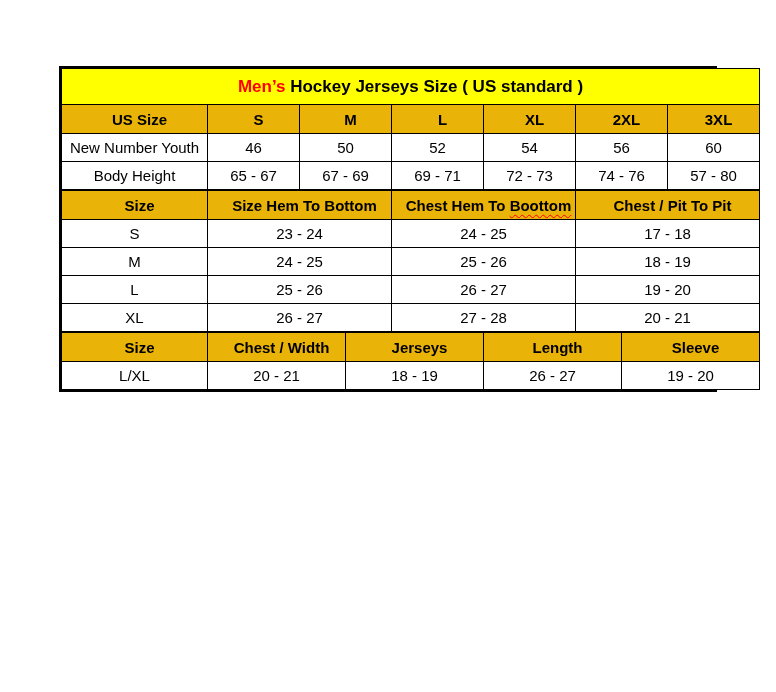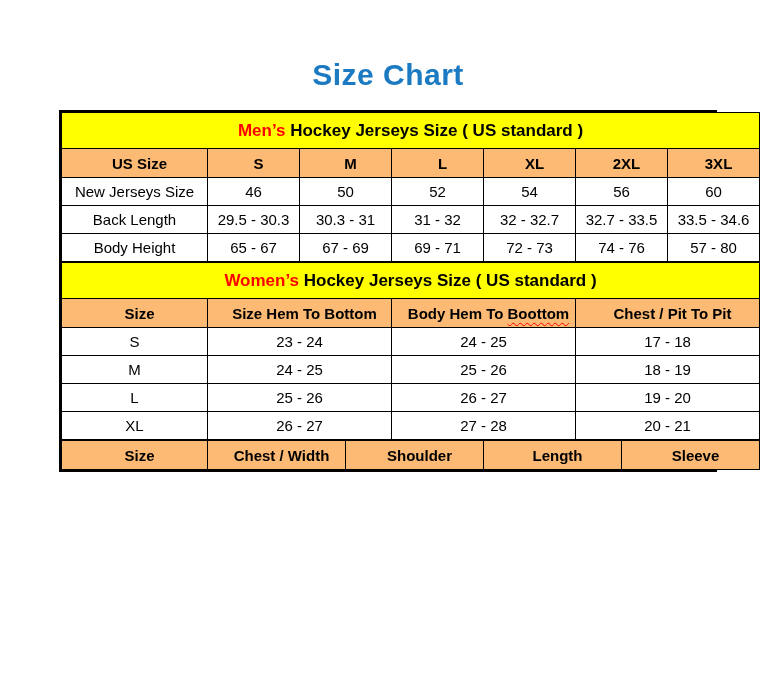--- a/index.html
+++ b/index.html
@@ -44,21 +44,21 @@
   tr.caption-row td {
     background: #FFFF00;
     height: 36px;
     font-size: 17px;
     font-weight: bold;
   }
   .hl { color: #FF0000; }
   tr.head-row th {
     height: 29px;
     font-weight: bold;
-    background: #fdba74;
+    background: #eab308;
     padding-left: 12px;
   }
   tr.data-row td {
     height: 28px;
     background: #ffffff;
     font-weight: normal;
   }
   td.rowlabel-bold { font-weight: bold; }
   .wavy {
     text-decoration-line: underline;
@@ -71,21 +71,20 @@
   col.c-label { width: 146px; }
   col.c-men   { width: 92px;  }
   col.c-wom   { width: 184px; }
   col.c-yth   { width: 138px; }
 </style>
 </head>
 <body>
 
 <div class="page">
 
-  <div class="page-title">Size Chart</div>
 
   <div class="chart-wrap">
 
     <table class="sz">
       <colgroup>
         <col class="c-label">
           <col class="c-men">
           <col class="c-men">
           <col class="c-men">
           <col class="c-men">
@@ -99,36 +98,27 @@
         <tr class="head-row">
           <th>US Size</th>
           <th>S</th>
           <th>M</th>
           <th>L</th>
           <th>XL</th>
           <th>2XL</th>
           <th>3XL</th>
         </tr>
         <tr class="data-row">
-          <td>New Jerseys Size</td>
+          <td>New Number Youth</td>
           <td>46</td>
           <td>50</td>
           <td>52</td>
           <td>54</td>
           <td>56</td>
           <td>60</td>
-        </tr>
-        <tr class="data-row">
-          <td>Back Length</td>
-          <td>29.5 - 30.3</td>
-          <td>30.3 - 31</td>
-          <td>31 - 32</td>
-          <td>32 - 32.7</td>
-          <td>32.7 - 33.5</td>
-          <td>33.5 - 34.6</td>
         </tr>
         <tr class="data-row">
           <td>Body Height</td>
           <td>65 - 67</td>
           <td>67 - 69</td>
           <td>69 - 71</td>
           <td>72 - 73</td>
           <td>74 - 76</td>
           <td>57 - 80</td>
         </tr>
@@ -136,27 +126,24 @@
     </table>
 
     <table class="sz">
       <colgroup>
         <col class="c-label">
           <col class="c-wom">
           <col class="c-wom">
           <col class="c-wom">
       </colgroup>
       <tbody>
-        <tr class="caption-row">
-          <td colspan="4"><span class="hl">Women’s</span><span> Hockey Jerseys Size ( US standard )</span></td>
-        </tr>
         <tr class="head-row">
           <th>Size</th>
           <th>Size Hem To Bottom</th>
-          <th><span>Body Hem To </span><span class="wavy">Boottom</span></th>
+          <th><span>Chest Hem To </span><span class="wavy">Boottom</span></th>
           <th>Chest / Pit To Pit</th>
         </tr>
         <tr class="data-row">
           <td class="rowlabel-bold">S</td>
           <td>23 - 24</td>
           <td>24 - 25</td>
           <td>17 - 18</td>
         </tr>
         <tr class="data-row">
           <td class="rowlabel-bold">M</td>
@@ -184,21 +171,28 @@
         <col class="c-label">
           <col class="c-yth">
           <col class="c-yth">
           <col class="c-yth">
           <col class="c-yth">
       </colgroup>
       <tbody>
         <tr class="head-row">
           <th>Size</th>
           <th>Chest / Width</th>
-          <th>Shoulder</th>
+          <th>Jerseys</th>
           <th>Length</th>
           <th>Sleeve</th>
+        </tr>
+        <tr class="data-row">
+          <td class="rowlabel-bold">L/XL</td>
+          <td>20 - 21</td>
+          <td>18 - 19</td>
+          <td>26 - 27</td>
+          <td>19 - 20</td>
         </tr>
       </tbody>
     </table>
 
   </div>
 </div>
 
 </body></html>

